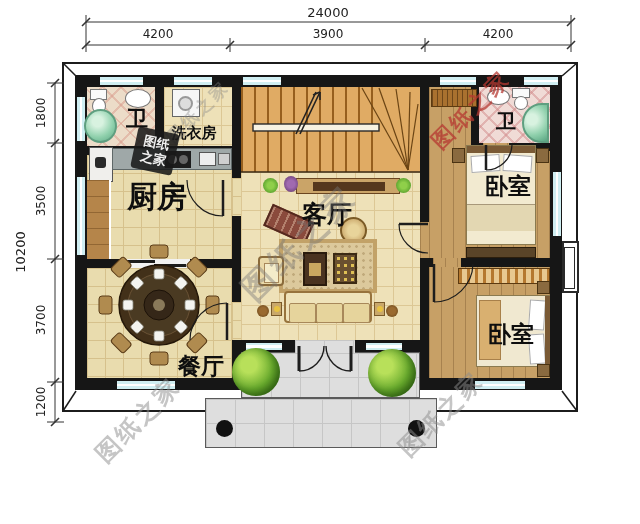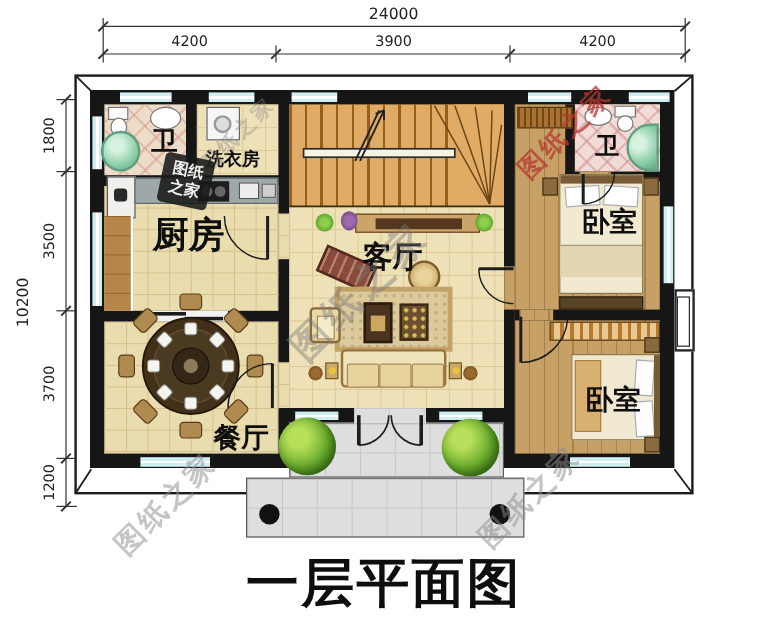--- a/index.html
+++ b/index.html
@@ -352,15 +352,14 @@
   <div class="wm" style="left:198px;top:112px;font-size:17px;color:rgba(135,135,135,0.38);">图纸之家</div>
   <div class="wm" style="left:300px;top:243px;font-size:32px;color:rgba(118,118,118,0.42);letter-spacing:5px;">图纸之家</div>
   <div class="wm" style="left:138px;top:420px;font-size:24px;color:rgba(140,140,140,0.5);">图纸之家</div>
   <div class="wm" style="left:441px;top:414px;font-size:24px;color:rgba(140,140,140,0.5);">图纸之家</div>
   <div class="abs" style="left:134px;top:130px;width:42px;height:42px;background:rgba(25,25,25,0.88);transform:rotate(12deg);
               display:flex;flex-direction:column;align-items:center;justify-content:center;border-radius:4px;">
     <span style="color:#f0f0f0;font-size:13px;font-weight:bold;line-height:1.2;">图纸</span>
     <span style="color:#f0f0f0;font-size:13px;font-weight:bold;line-height:1.2;">之家</span>
   </div>
 
-  <div class="lbl" style="left:320px;top:487px;font-size:44px;letter-spacing:2px;">一层平面图</div>
 
 </div>
 
 </body></html>

